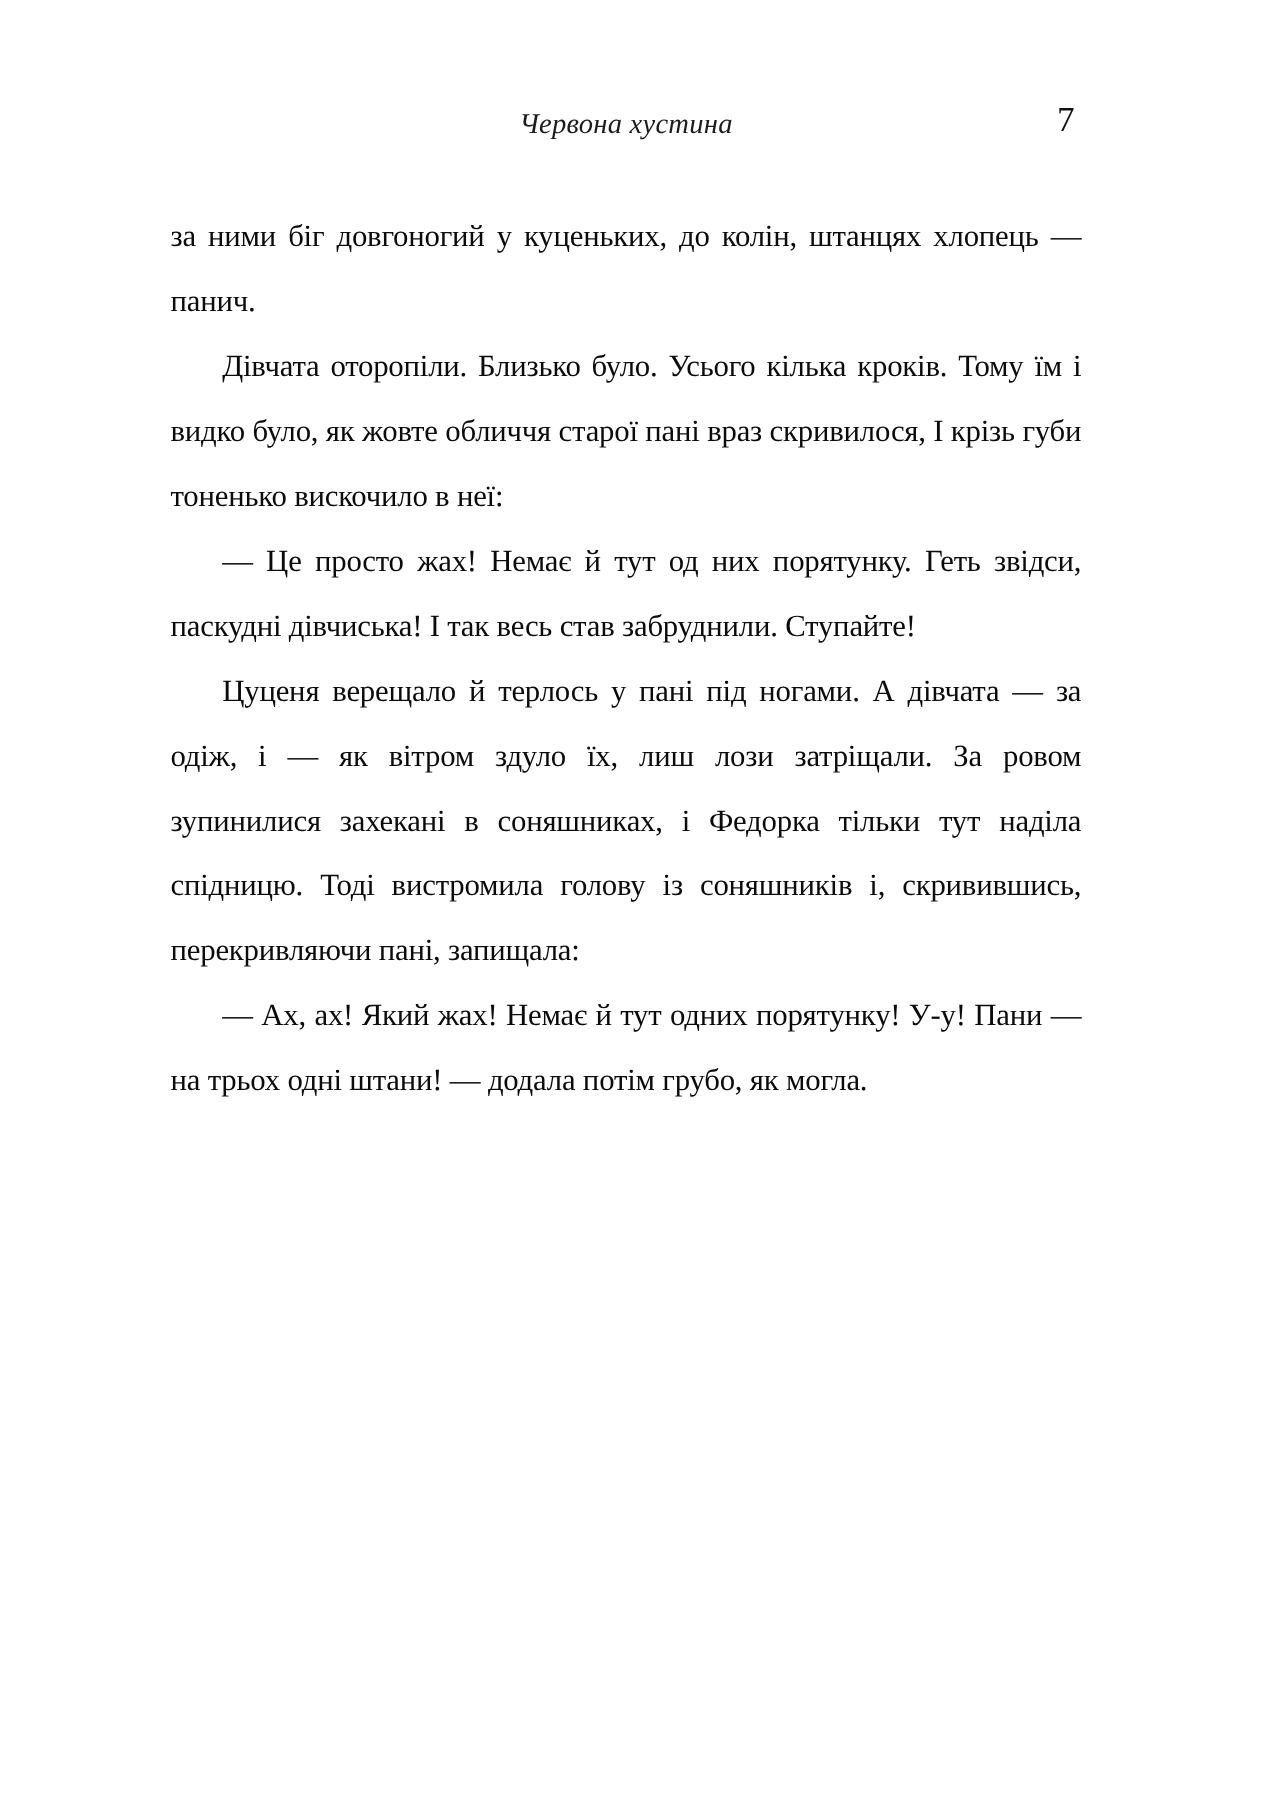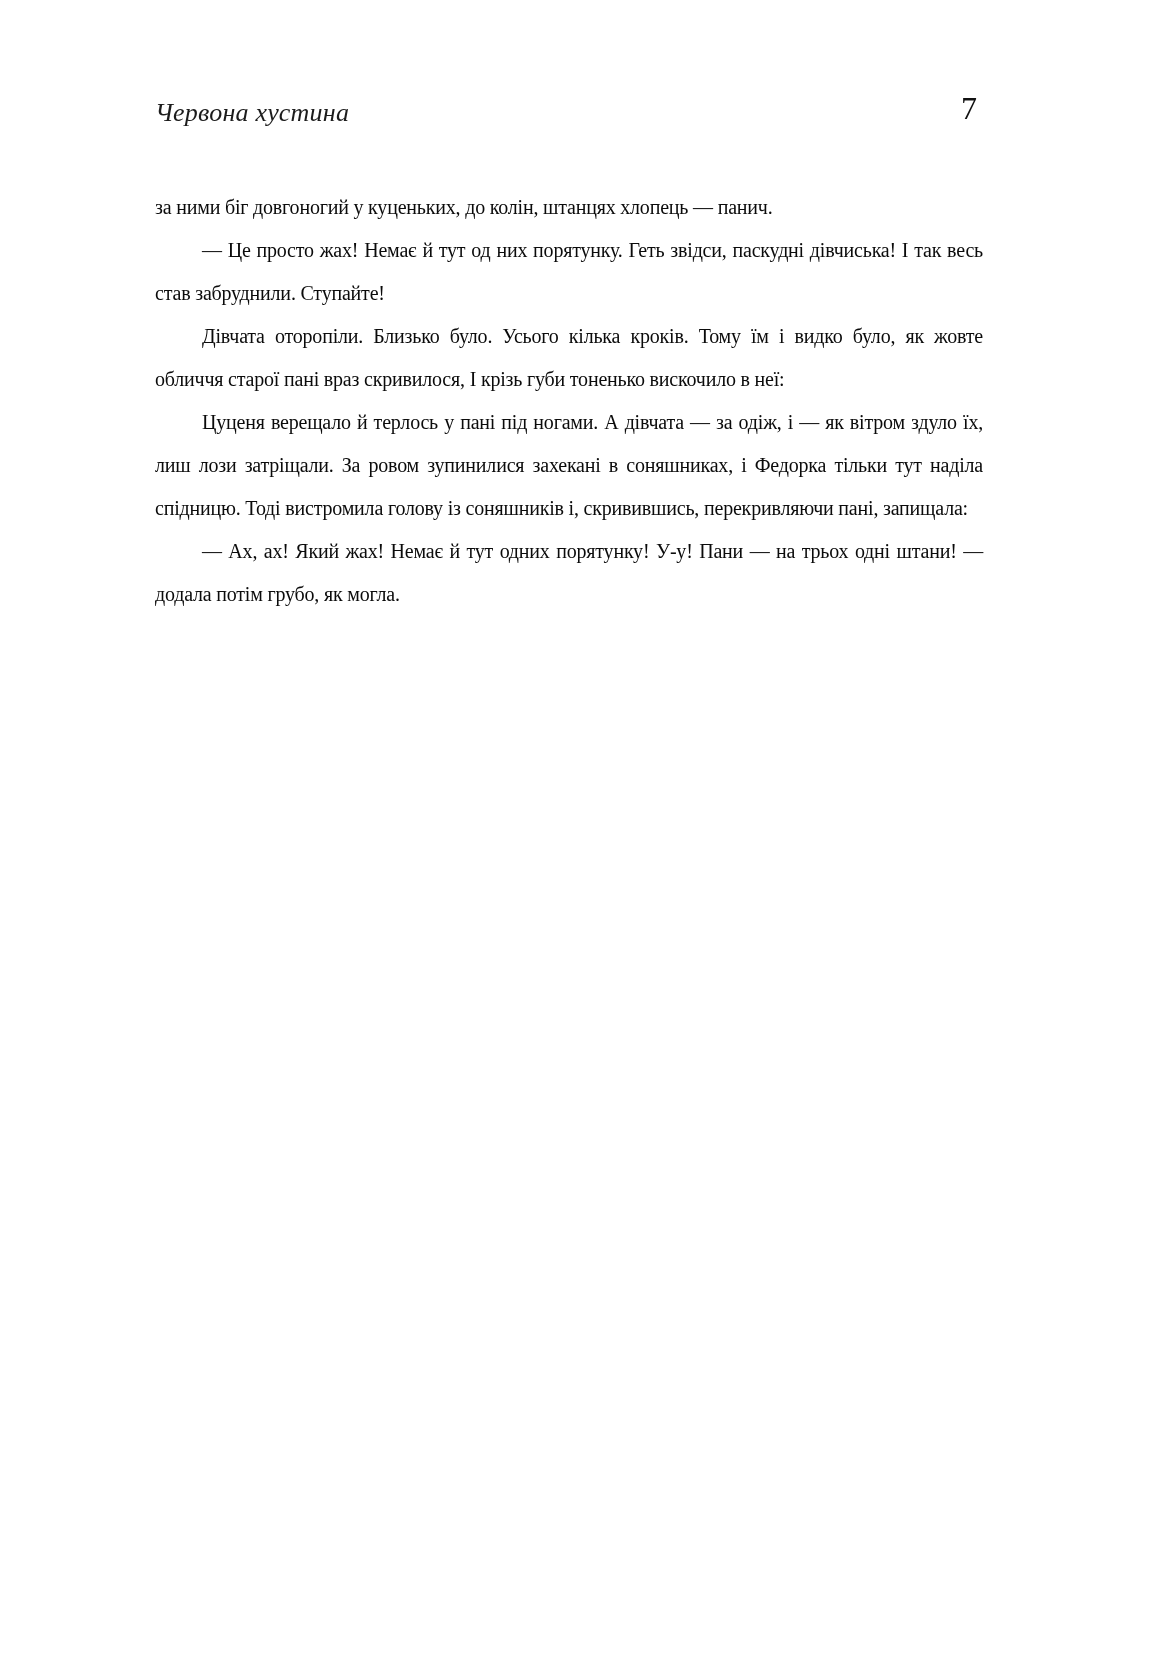--- a/index.html
+++ b/index.html
@@ -19,59 +19,60 @@
     left: 155px;
     top: 94px;
     width: 828px;
     height: 44px;
   }
   .running-title {
     position: absolute;
     left: 0;
     right: 0;
     top: 4px;
+    text-align: center;
     font-style: italic;
     font-size: 26px;
     letter-spacing: 0.2px;
     color: #1c1c1c;
   }
   .page-number {
     position: absolute;
     right: 6px;
     top: -4px;
     font-size: 32px;
     color: #111111;
   }
   .text-block {
     position: absolute;
     left: 155px;
     top: 186px;
     width: 828px;
     text-align: justify;
-    font-size: 20px;
-    line-height: 43px;
+    font-size: 28px;
+    line-height: 59px;
     letter-spacing: -0.2px;
   }
   .para {
     margin: 0;
     text-indent: 47px;
   }
   .para.no-indent { text-indent: 0; }
 </style>
 </head>
 <body>
 
 <div class="page">
 
   <header class="running-header">
     <span class="running-title">Червона хустина</span>
     <span class="page-number">7</span>
   </header>
 
   <main class="text-block">
     <p class="para no-indent">за ними біг довгоногий у куценьких, до колін, штанцях хлопець — панич.</p>
+    <p class="para">Дівчата оторопіли. Близько було. Усього кілька кроків. Тому їм і видко було, як жовте обличчя старої пані враз скривилося, І крізь губи тоненько вискочило в неї:</p>
     <p class="para">— Це просто жах! Немає й тут од них порятунку. Геть звідси, паскудні дівчиська! І так весь став забруднили. Ступайте!</p>
-    <p class="para">Дівчата оторопіли. Близько було. Усього кілька кроків. Тому їм і видко було, як жовте обличчя старої пані враз скривилося, І крізь губи тоненько вискочило в неї:</p>
     <p class="para">Цуценя верещало й терлось у пані під ногами. А дівчата — за одіж, і — як вітром здуло їх, лиш лози затріщали. За ровом зупинилися захекані в соняшниках, і Федорка тільки тут наділа спідницю. Тоді вистромила голову із соняшників і, скривившись, перекривляючи пані, запищала:</p>
     <p class="para">— Ах, ах! Який жах! Немає й тут одних порятунку! У-у! Пани — на трьох одні штани! — додала потім грубо, як могла.</p>
   </main>
 
 </div>
 
 </body></html>

